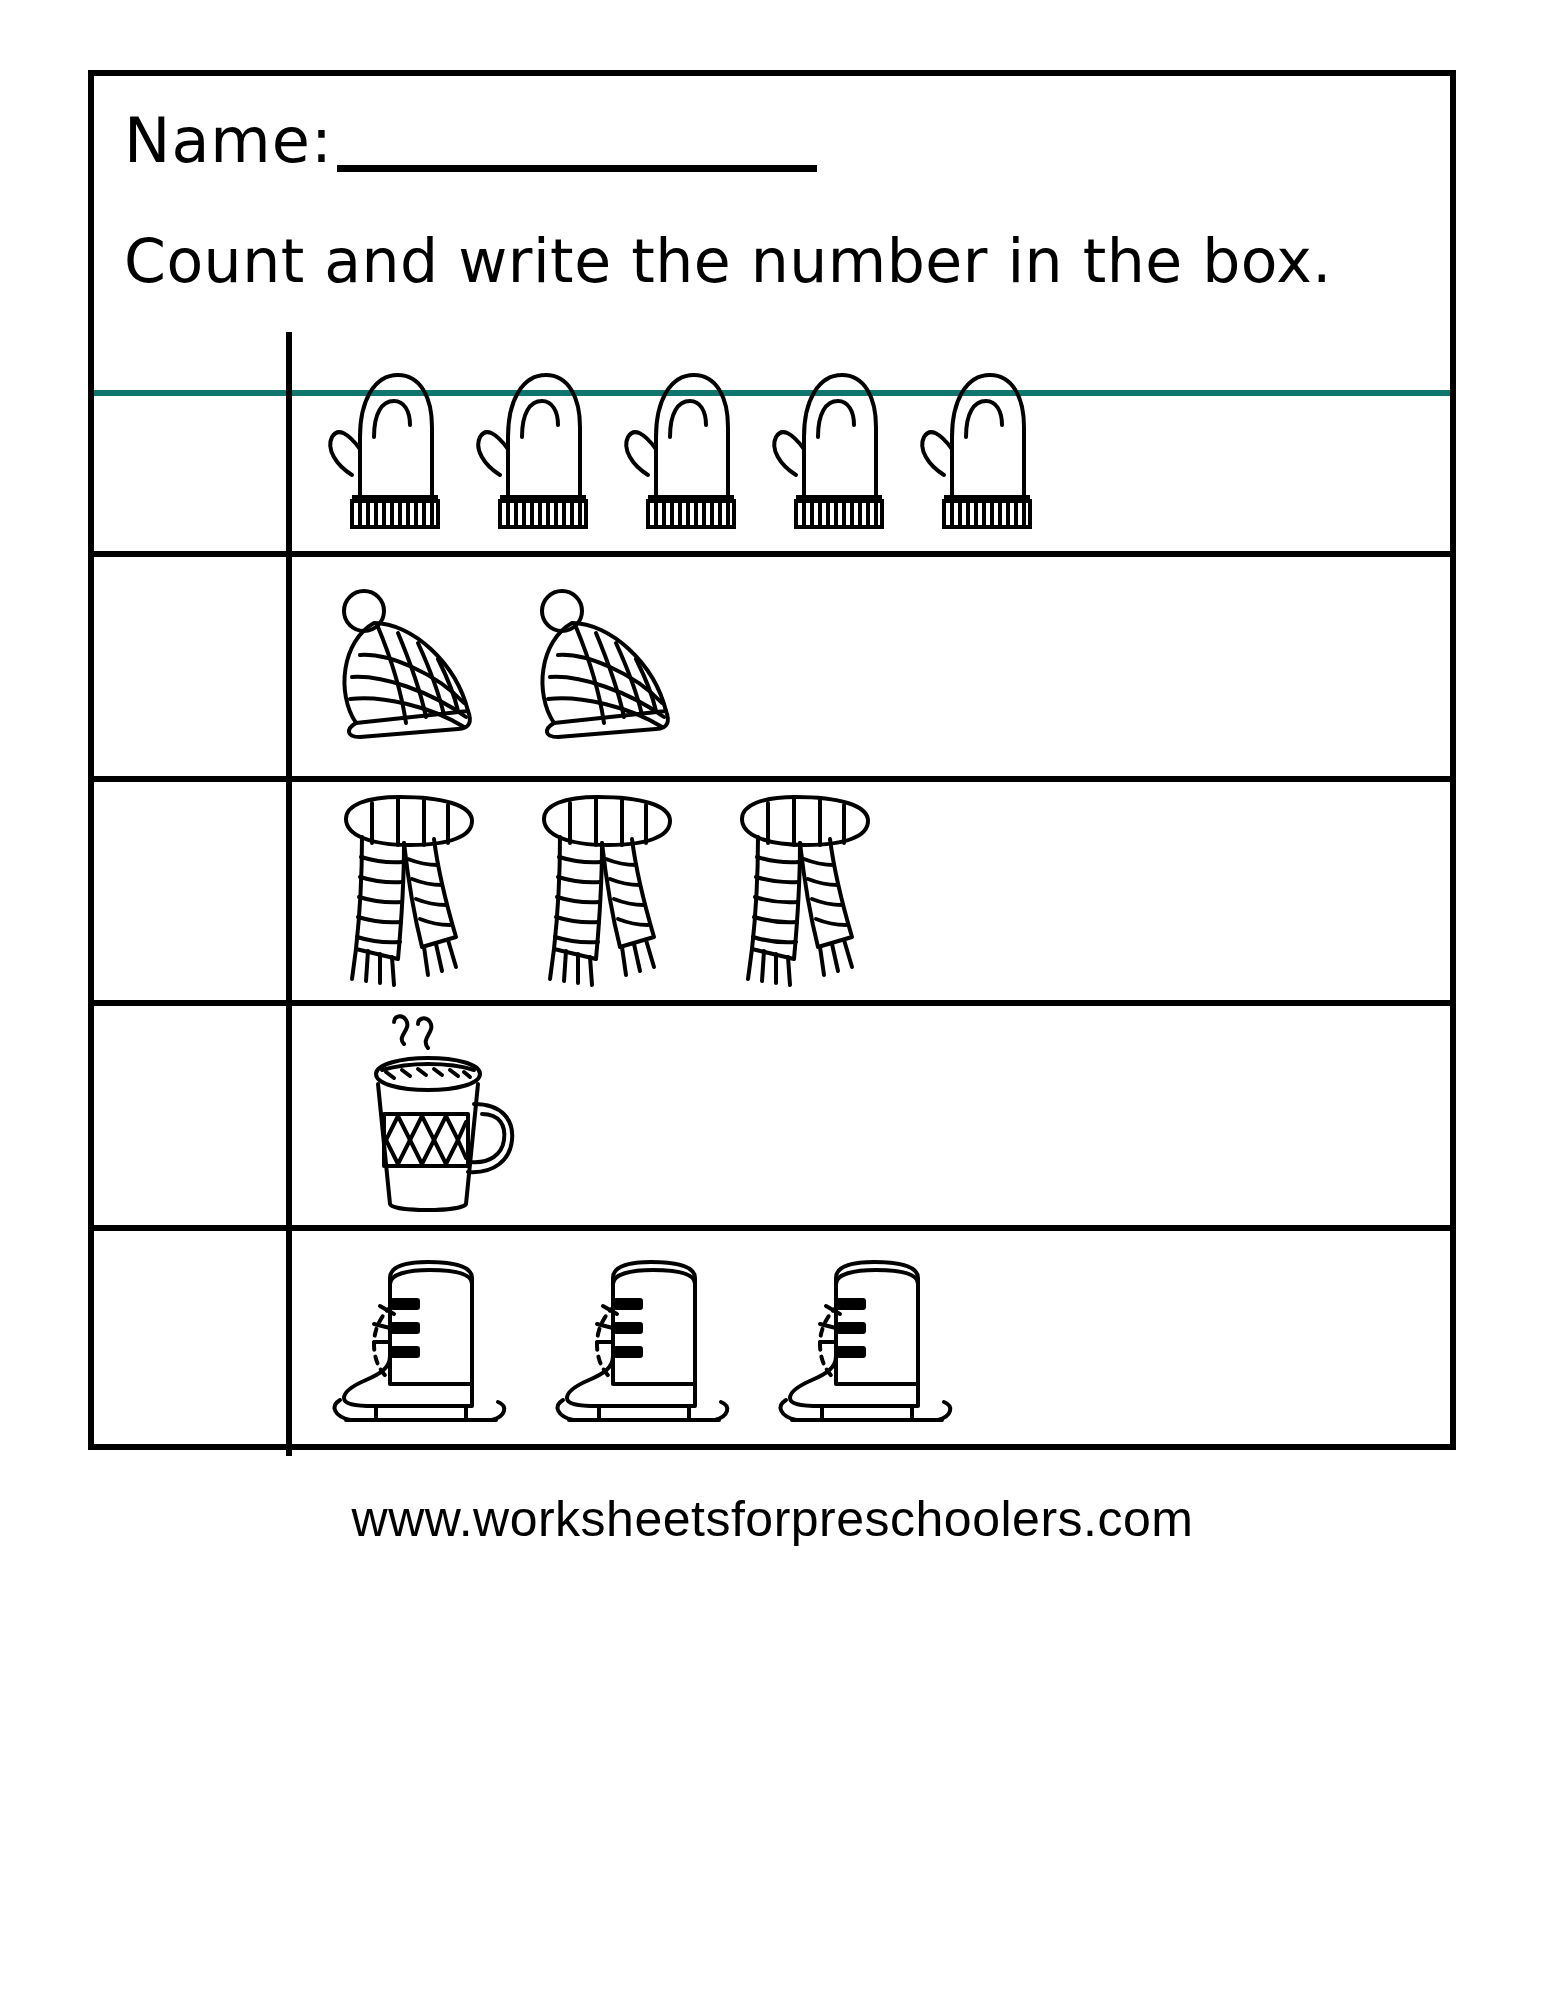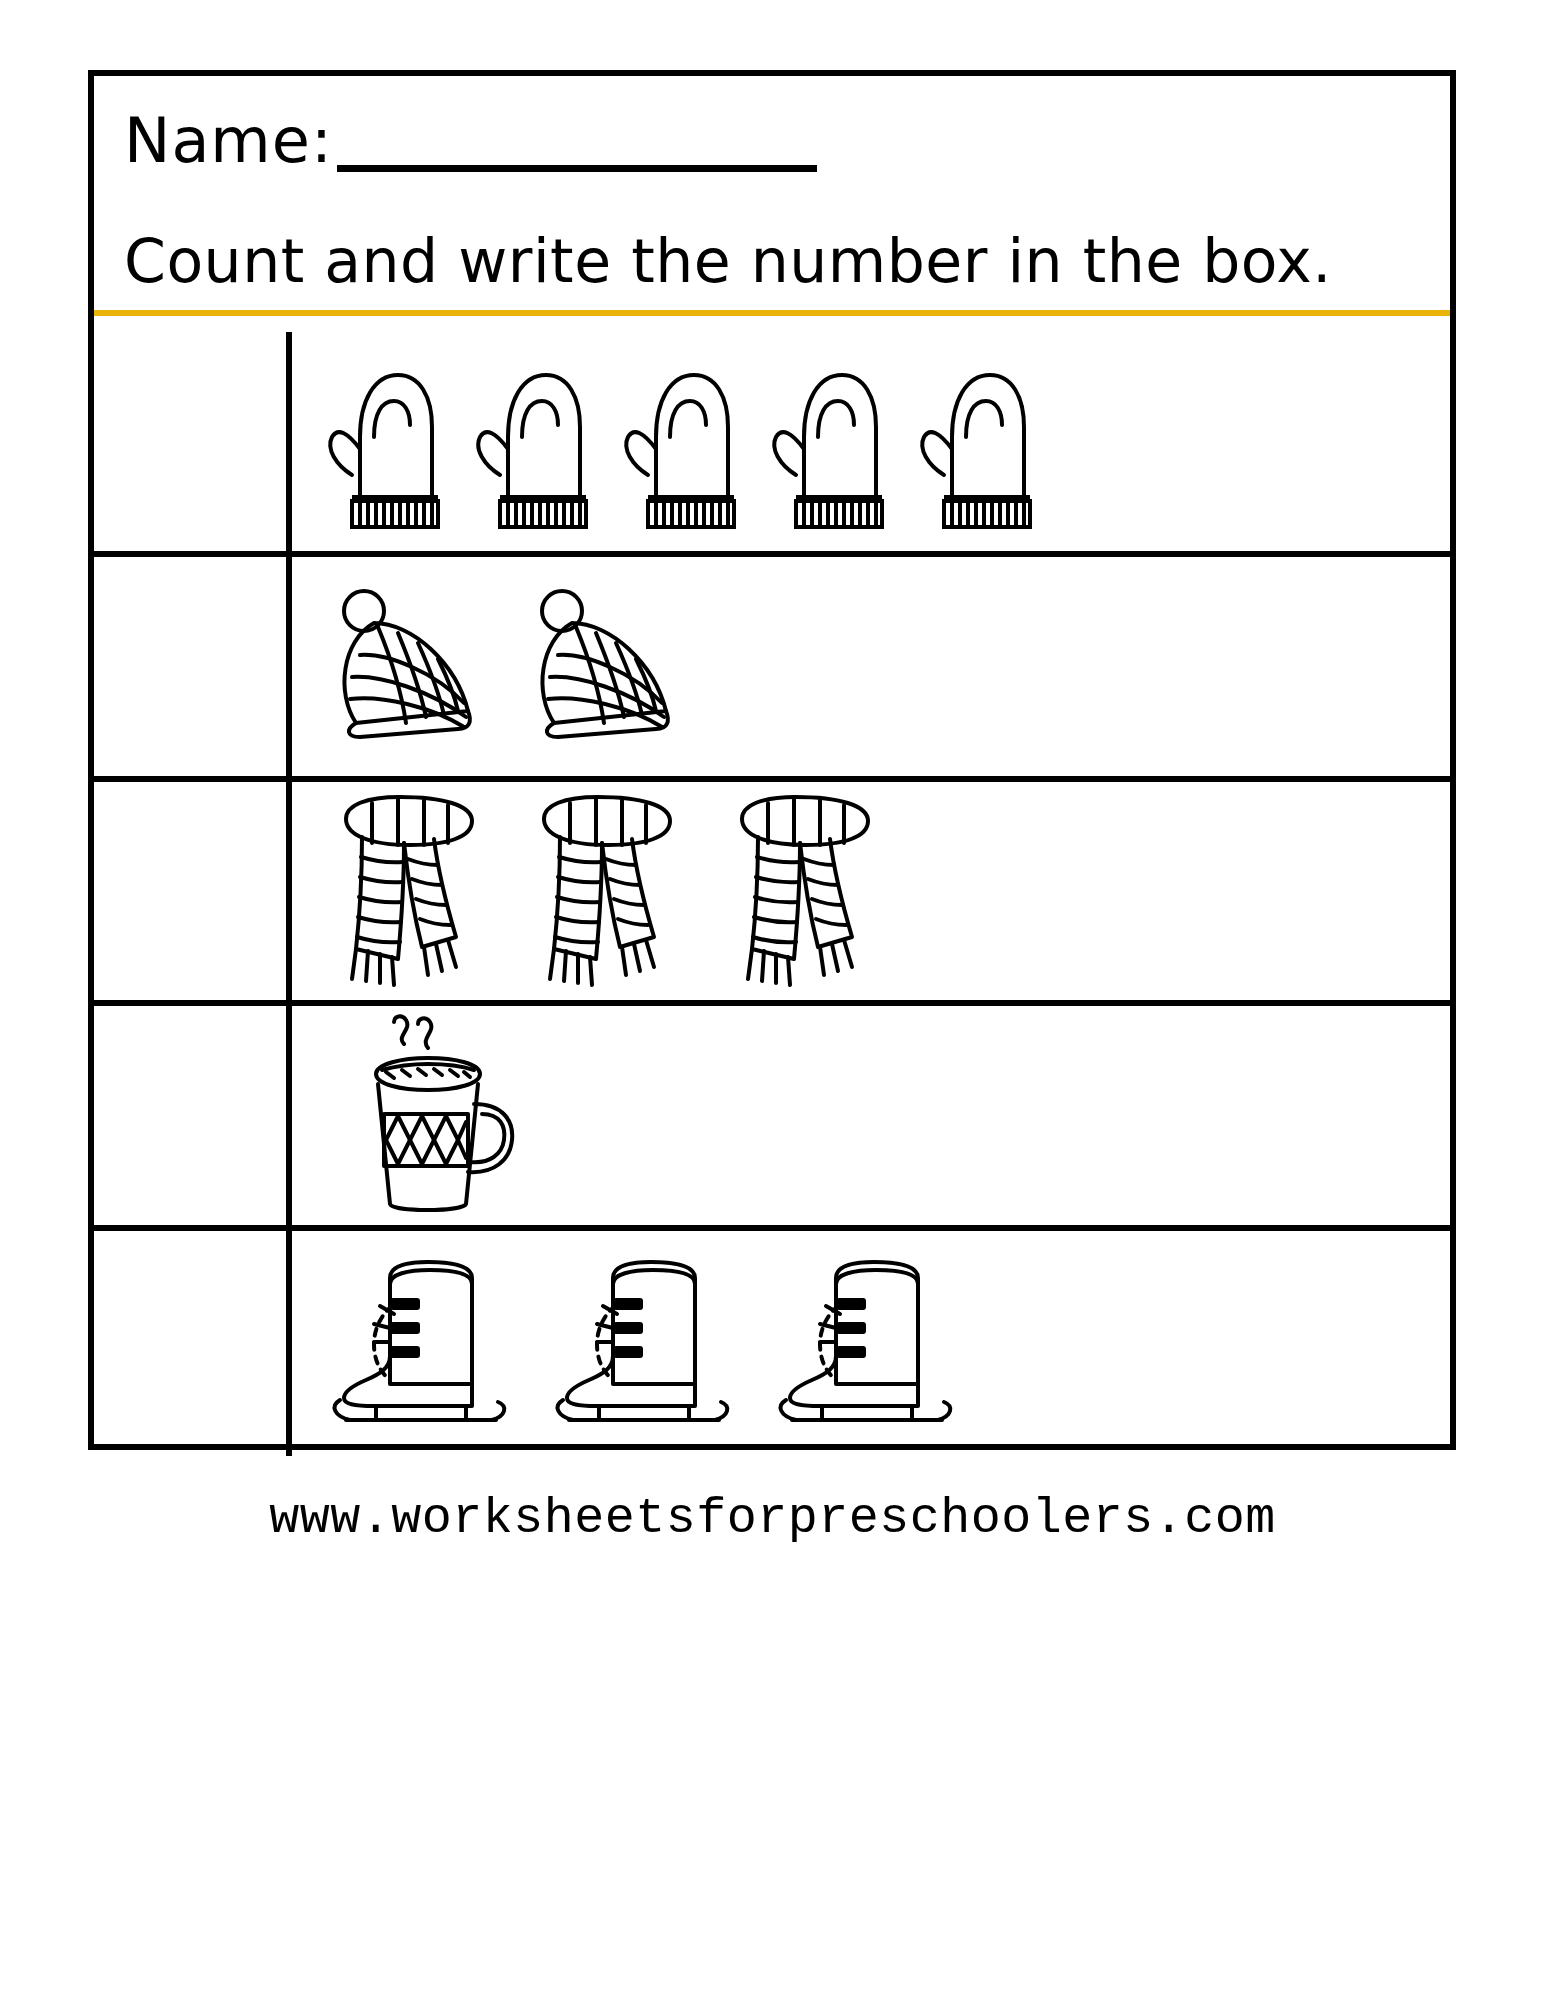--- a/index.html
+++ b/index.html
@@ -33,22 +33,22 @@
     border: 6px solid #000;
     box-sizing: border-box;
     background: #fff;
   }
 
   
   .header {
     position: absolute;
     left: 0; top: 0;
     width: 100%;
-    height: 240px;
-    border-bottom: 6px solid #eab308;
+    height: 320px;
+    border-bottom: 6px solid #0f766e;
     box-sizing: border-box;
   }
   .name-line {
     position: absolute;
     left: 30px;
     top: 34px;
     display: flex;
     align-items: flex-end;
     white-space: nowrap;
   }
@@ -116,21 +116,21 @@
     line-height: 0;
   }
 
   
   .footer {
     position: absolute;
     left: 0;
     top: 1490px;
     width: 1545px;
     text-align: center;
-    font-family: Liberation Mono, monospace;
+    font-family: Liberation Sans, sans-serif;
     font-size: 50px;
     letter-spacing: 0.5px;
     color: #000;
   }
 </style>
 </head>
 <body>
 
 <div class="sheet">
 

